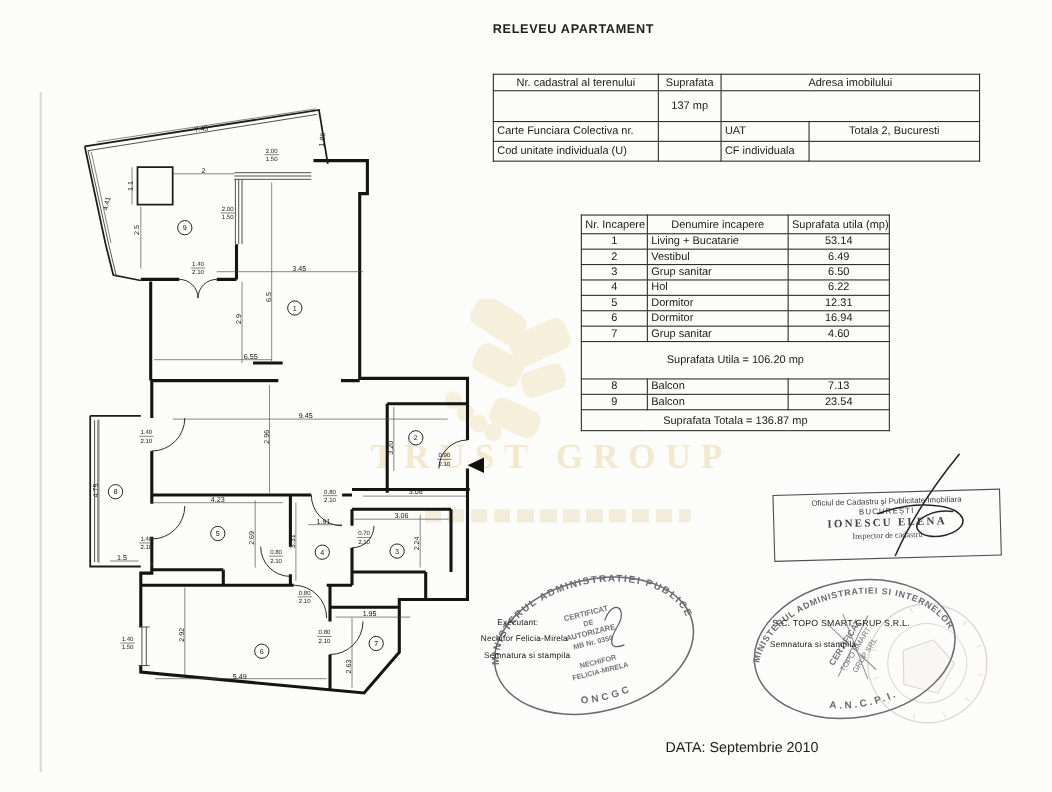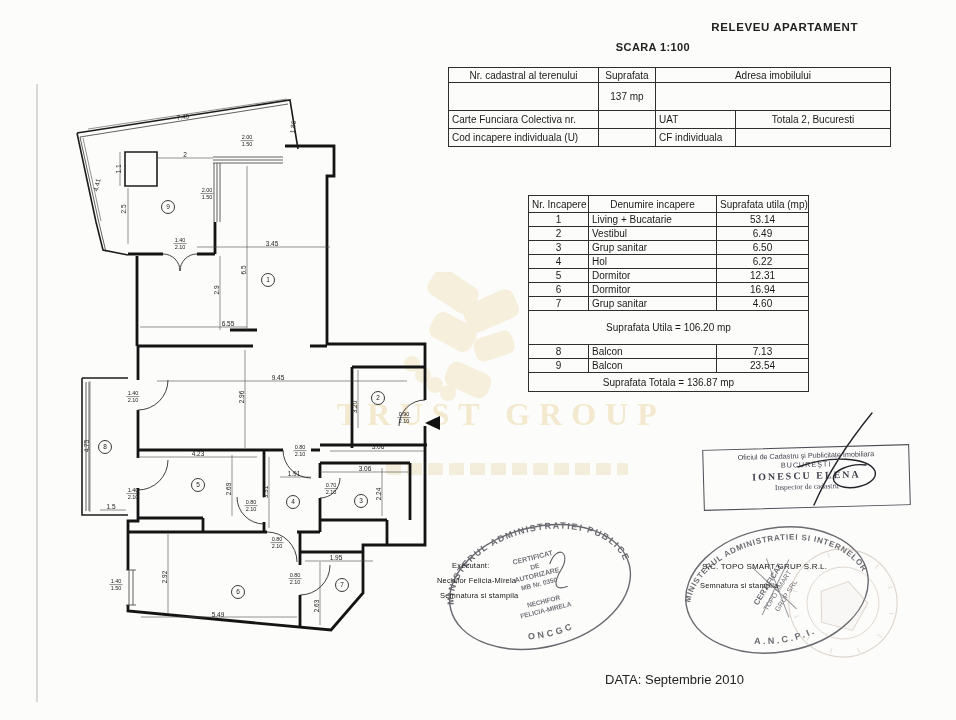--- a/index.html
+++ b/index.html
@@ -51,22 +51,21 @@
           <circle cx="33" cy="103" r="8"></circle>
         <circle cx="45" cy="113" r="8"></circle>
           <circle cx="58" cy="121" r="8"></circle>
         <rect x="55" y="95" width="46" height="26" rx="9" transform="rotate(24 78 108)"></rect>
       </g>
     </svg>
   </div>
   <div class="abs wm-text" style="left:337px;top:396px;z-index:0;">TRUST GROUP</div>
   <div class="abs wm-bar" style="left:386px;top:463px;width:242px;height:12px;z-index:0;"></div>
 
-  <div class="abs doc-title" style="left:448px;top:21px;width:410px;text-align:right;">RELEVEU APARTAMENT</div>
-  <div class="abs doc-scale" style="left:448px;top:41px;width:410px;text-align:center;">SCARA 1:100</div>
+  <div class="abs doc-title" style="left:448px;top:21px;width:410px;text-align:left;">RELEVEU APARTAMENT</div>
 
   <table class="abs" style="left:448px;top:67px;width:442px;z-index:1;background:rgba(255,255,255,.0);">
     <colgroup>
         <col style="width:150px">
         <col style="width:57px">
         <col style="width:80px">
         <col style="width:155px">
       </colgroup>
     <tbody>
         <tr style="height:15px;">
@@ -79,21 +78,21 @@
       <td class="tc">137 mp</td>
       <td colspan="2"></td>
     </tr>
     <tr style="height:18px;margin-top:28px;">
       <td class="tl">Carte Funciara Colectiva nr.</td>
       <td></td>
       <td class="tl">UAT</td>
       <td class="tc">Totala 2, Bucuresti</td>
     </tr>
     <tr style="height:18px;">
-      <td class="tl">Cod incapere individuala (U)</td>
+      <td class="tl">Cod unitate individuala (U)</td>
       <td></td>
       <td class="tl">CF individuala</td>
       <td class="tc"></td>
     </tr>
   </tbody>
     </table>
 
   <table class="abs" style="left:528px;top:195px;width:280px;z-index:1;">
     <colgroup>
         <col style="width:60px">

